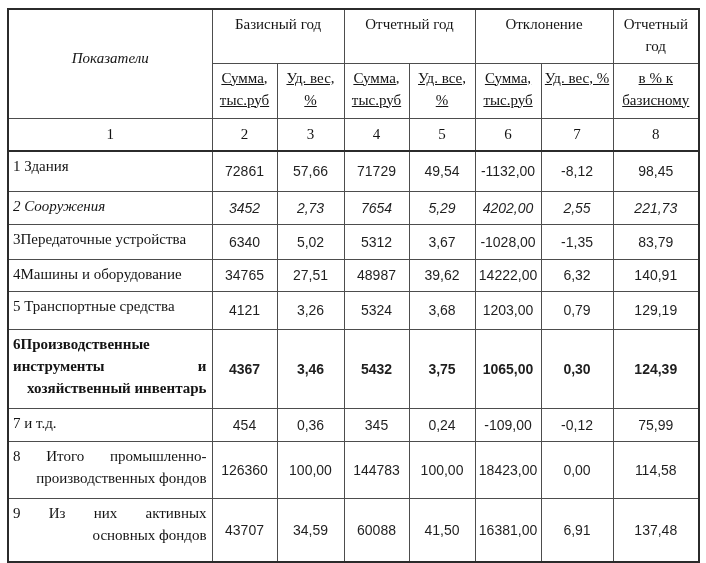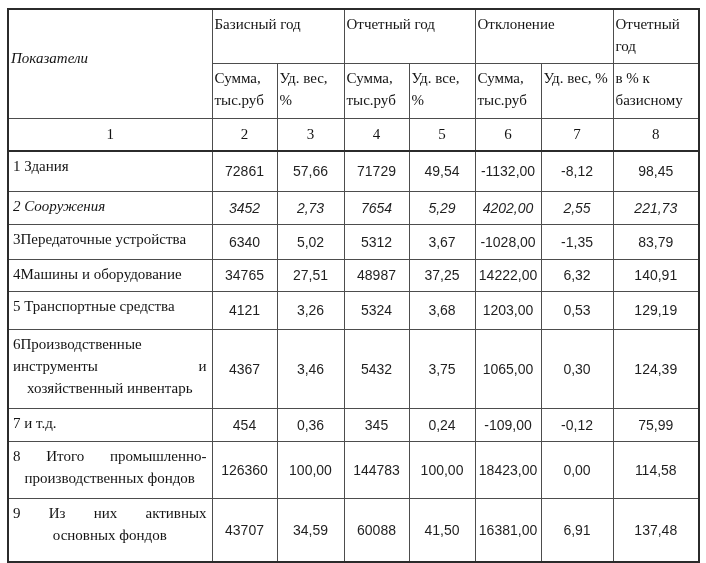--- a/index.html
+++ b/index.html
@@ -22,20 +22,21 @@
     border: 2px solid #2b2b2b;
   }
   .doc-table td {
     border: 1px solid #4d4d4d;
     font-size: 15px;
     line-height: 22px;
     overflow: hidden;
   }
   
   tr.row-a td, tr.row-b td {
+    text-align: center;
     vertical-align: top;
     padding: 3px 2px 2px 2px;
     font-weight: normal;
   }
   tr.row-a td.c-indicators {
     vertical-align: middle;
     padding-bottom: 14px;
     font-style: italic;
   }
   tr.row-c td {
@@ -52,35 +53,35 @@
   }
   td.c-num {
     font-family: "Liberation Sans", sans-serif;
     font-size: 14px;
     line-height: 18px;
     color: #1f1f1f;
     text-align: center;
     vertical-align: middle;
     padding: 1px 2px;
   }
-  .jline { text-align: center; }
+  .jline { text-align: right; }
   .jline.spread {
     text-align: justify;
     text-align-last: justify;
   }
   
   tr.row-a { height: 54px; }
-  tr.row-b { height: 55px; }
+  tr.row-b { height: 55px; text-decoration: underline; }
   tr.row-c { height: 33px; }
   tr.r1 { height: 40px; }
   tr.r2 { height: 33px; font-style: italic; }
   tr.r3 { height: 35px; padding-left: 48px; }
   tr.r4 { height: 32px; }
   tr.r5 { height: 38px; }
-  tr.r6 { height: 79px; }
+  tr.r6 { height: 79px; font-weight: bold; }
   tr.r7 { height: 33px; }
   tr.r8 { height: 57px; }
   tr.r9 { height: 64px; }
 </style>
 </head>
 <body>
 
 <table class="doc-table">
   <colgroup>
     <col style="width:204px">
@@ -152,34 +153,34 @@
       <td class="c-num">-1028,00</td>
       <td class="c-num">-1,35</td>
       <td class="c-num">83,79</td>
     </tr>
 
     <tr class="r4">
       <td class="c-label">4Машины и оборудование</td>
       <td class="c-num">34765</td>
       <td class="c-num">27,51</td>
       <td class="c-num">48987</td>
-      <td class="c-num">37,25</td>
+      <td class="c-num">39,62</td>
       <td class="c-num">14222,00</td>
       <td class="c-num">6,32</td>
       <td class="c-num">140,91</td>
     </tr>
 
     <tr class="r5">
       <td class="c-label">5 Транспортные средства</td>
       <td class="c-num">4121</td>
       <td class="c-num">3,26</td>
       <td class="c-num">5324</td>
       <td class="c-num">3,68</td>
       <td class="c-num">1203,00</td>
-      <td class="c-num">0,53</td>
+      <td class="c-num">0,79</td>
       <td class="c-num">129,19</td>
     </tr>
 
     <tr class="r6">
       <td class="c-label">
         <div class="jline spread">6Производственные</div>
         <div class="jline spread">инструменты и</div>
         <div class="jline">хозяйственный инвентарь</div>
       </td>
       <td class="c-num">4367</td>

